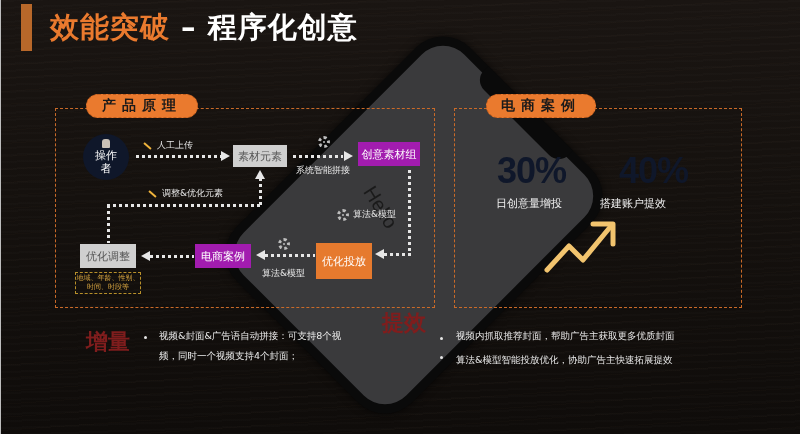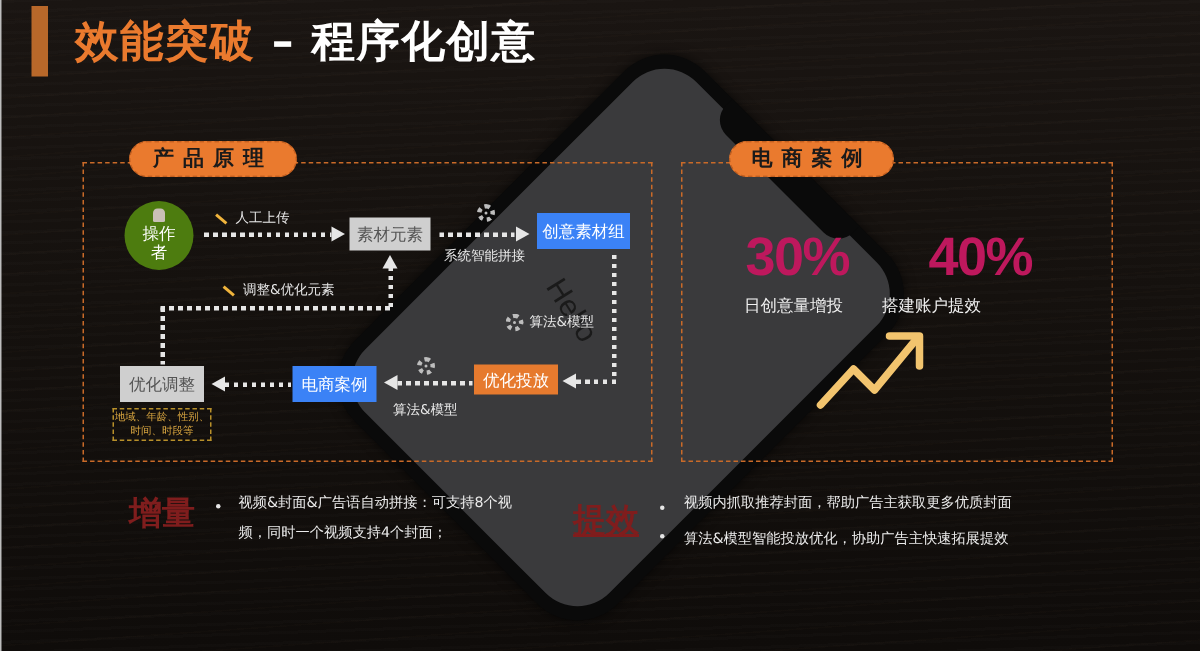--- a/index.html
+++ b/index.html
@@ -49,25 +49,25 @@
     color:#1a1a1a; font-weight:bold; font-size:14px; letter-spacing:6px;
     display:flex; align-items:center; justify-content:center;
     border:1px dashed #c25f20; box-sizing:border-box;
   }
   .pill-left { left:86px; top:94px; width:112px; }
   .pill-right { left:486px; top:94px; width:110px; }
 
   
   .node { position:absolute; display:flex; align-items:center; justify-content:center; font-size:11px; white-space:nowrap; }
   .node-gray { background:#cfcfcf; color:#555; }
-  .node-navy { background:#3b82f6; color:#fff; }
+  .node-navy { background:#a21caf; color:#fff; }
   .node-orange { background:#e67a2e; color:#fff; }
   .operator {
     position:absolute; left:83px; top:134px; width:46px; height:46px; border-radius:50%;
-    background:#4d7c0f; color:#fff; font-size:11px; text-align:right; line-height:13px;
+    background:#0f172a; color:#fff; font-size:11px; text-align:right; line-height:13px;
     display:flex; flex-direction:column; align-items:center; justify-content:center;
   }
   .operator .person { width:8px; height:9px; background:#c9c0b6; border-radius:3px 3px 1px 1px; margin-bottom:1px; }
 
   .dots-h { position:absolute; height:3px;
     background: repeating-linear-gradient(90deg, #e6e6e6 0 3px, transparent 3px 6px); }
   .dots-v { position:absolute; width:3px;
     background: repeating-linear-gradient(180deg, #e6e6e6 0 3px, transparent 3px 6px); }
   .arrow-r { position:absolute; width:0; height:0; border-top:5px solid transparent; border-bottom:5px solid transparent; border-left:9px solid #e6e6e6; }
   .arrow-l { position:absolute; width:0; height:0; border-top:5px solid transparent; border-bottom:5px solid transparent; border-right:9px solid #e6e6e6; }
@@ -79,21 +79,21 @@
   .gear::after { content:""; position:absolute; left:2px; top:2px; width:2px; height:2px; border-radius:50%; background:#bdbdbd; }
   .gear-inline { position:relative; display:inline-block; vertical-align:middle; margin-right:4px; left:0; top:0; }
 
   .dim-box {
     position:absolute; left:75px; top:272px; width:66px; height:22px;
     border:1px dashed #b8902a; color:#d9a640; font-size:7px; line-height:9px;
     text-align:center; display:flex; align-items:center; justify-content:center; box-sizing:border-box;
   }
 
   
-  .stat-num { position:absolute; font-size:36px; font-weight:bold; color:#be185d; font-family:"Liberation Sans", sans-serif; letter-spacing:-1px; }
+  .stat-num { position:absolute; font-size:36px; font-weight:bold; color:#0f172a; font-family:"Liberation Sans", sans-serif; letter-spacing:-1px; }
   .stat-label { position:absolute; font-size:11px; color:#f0f0f0; white-space:nowrap; }
   .trend { position:absolute; left:541px; top:214px; }
 
   
   .big-label { position:absolute; font-size:22px; font-weight:bold; color:#7f1d1d; }
   .bullet-dot { position:absolute; width:3px; height:3px; border-radius:50%; background:#e6e6e6; }
   .desc { position:absolute; font-size:9.5px; color:#ebebeb; line-height:20px; white-space:nowrap; }
 </style>
 </head>
 <body>
@@ -136,21 +136,21 @@
 <div class="node node-navy" style="left:358px;top:142px;width:62px;height:24px;">创意素材组</div>
 
 <div class="dots-v" style="left:408px;top:170px;height:83px;"></div>
 <div class="dots-h" style="left:384px;top:253px;width:27px;"></div>
 <div class="arrow-l" style="left:375px;top:249px;"></div>
 
 <div class="label" style="left:337px;top:208px;">
   <span class="gear gear-inline"></span><span>算法&amp;模型</span>
 </div>
 
-<div class="node node-orange" style="left:316px;top:243px;width:56px;height:20px;">优化投放</div>
+<div class="node node-orange" style="left:316px;top:243px;width:56px;height:36px;">优化投放</div>
 
 <div class="gear" style="left:278px;top:238px;"></div>
 <div class="dots-h" style="left:265px;top:254px;width:50px;"></div>
 <div class="arrow-l" style="left:256px;top:250px;"></div>
 <div class="label" style="left:262px;top:267px;">算法&amp;模型</div>
 
 <div class="node node-navy" style="left:195px;top:244px;width:56px;height:24px;">电商案例</div>
 
 <div class="dots-h" style="left:150px;top:255px;width:44px;"></div>
 <div class="arrow-l" style="left:141px;top:251px;"></div>
@@ -165,29 +165,29 @@
 <div class="label" style="left:148px;top:187px;">
   <span class="pencil"></span><span>调整&amp;优化元素</span>
 </div>
 
 <div class="panel panel-right"></div>
 <div class="pill pill-right">电商案例</div>
 
 <div class="stat-num" style="left:497px;top:150px;">30%</div>
 <div class="stat-label" style="left:496px;top:196px;">日创意量增投</div>
 <div class="stat-num" style="left:619px;top:150px;">40%</div>
-<div class="stat-label" style="left:588px;top:196px;">搭建账户提效</div>
+<div class="stat-label" style="left:600px;top:196px;">搭建账户提效</div>
 
 <svg class="trend" width="80" height="64" viewBox="0 0 80 64">
   <polyline points="6,56 28,32 42,46 70,12" fill="none" stroke="#f2c46e" stroke-width="5" stroke-linecap="round" stroke-linejoin="round"></polyline>
   <polyline points="52,10 72,10 72,30" fill="none" stroke="#f2c46e" stroke-width="5" stroke-linecap="round" stroke-linejoin="round"></polyline>
 </svg>
 
 <div class="big-label" style="left:86px;top:327px;">增量</div>
 <div class="bullet-dot" style="left:144px;top:336px;"></div>
 <div class="desc" style="left:159px;top:326px;">视频&amp;封面&amp;广告语自动拼接：可支持8个视</div>
 <div class="desc" style="left:159px;top:346px;">频，同时一个视频支持4个封面；</div>
 
-<div class="big-label" style="left:382px;top:332px;text-decoration:underline;">提效</div>
+<div class="big-label" style="left:382px;top:308px;">提效</div>
 <div class="bullet-dot" style="left:440px;top:337px;"></div>
 <div class="desc" style="left:456px;top:326px;">视频内抓取推荐封面，帮助广告主获取更多优质封面</div>
 <div class="bullet-dot" style="left:440px;top:356px;"></div>
 <div class="desc" style="left:456px;top:350px;">算法&amp;模型智能投放优化，协助广告主快速拓展提效</div>
 
 </body></html>

